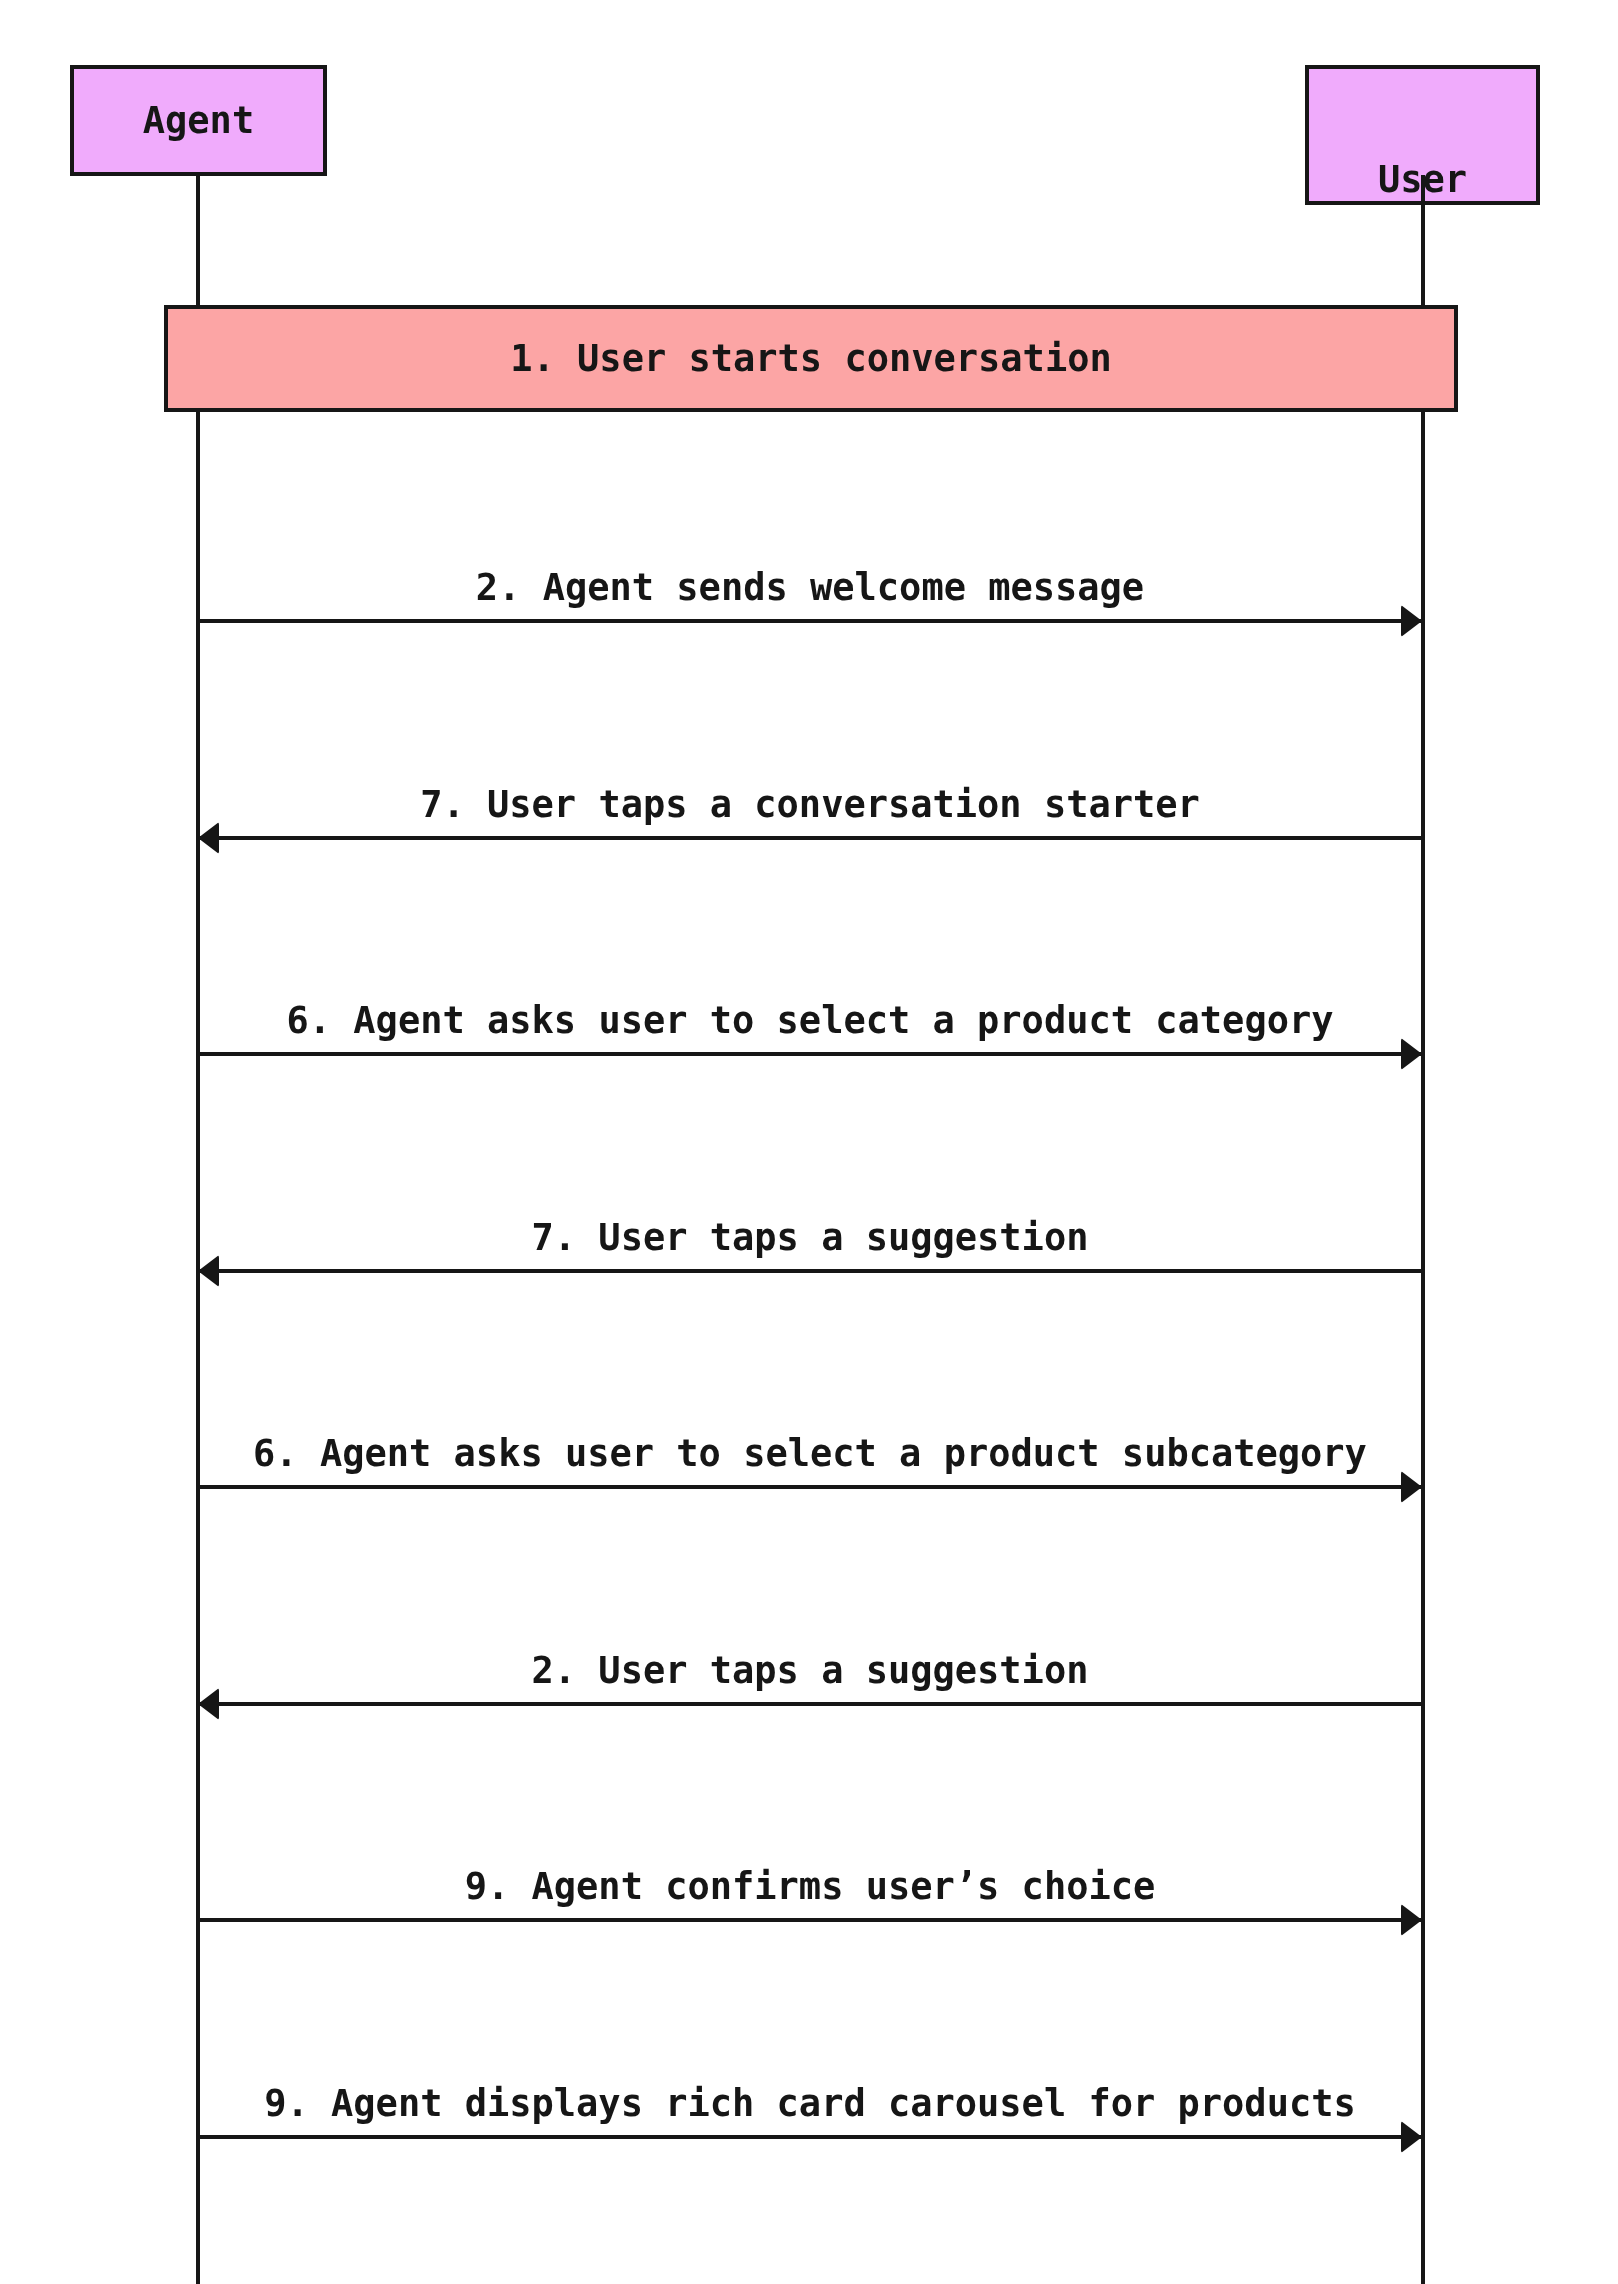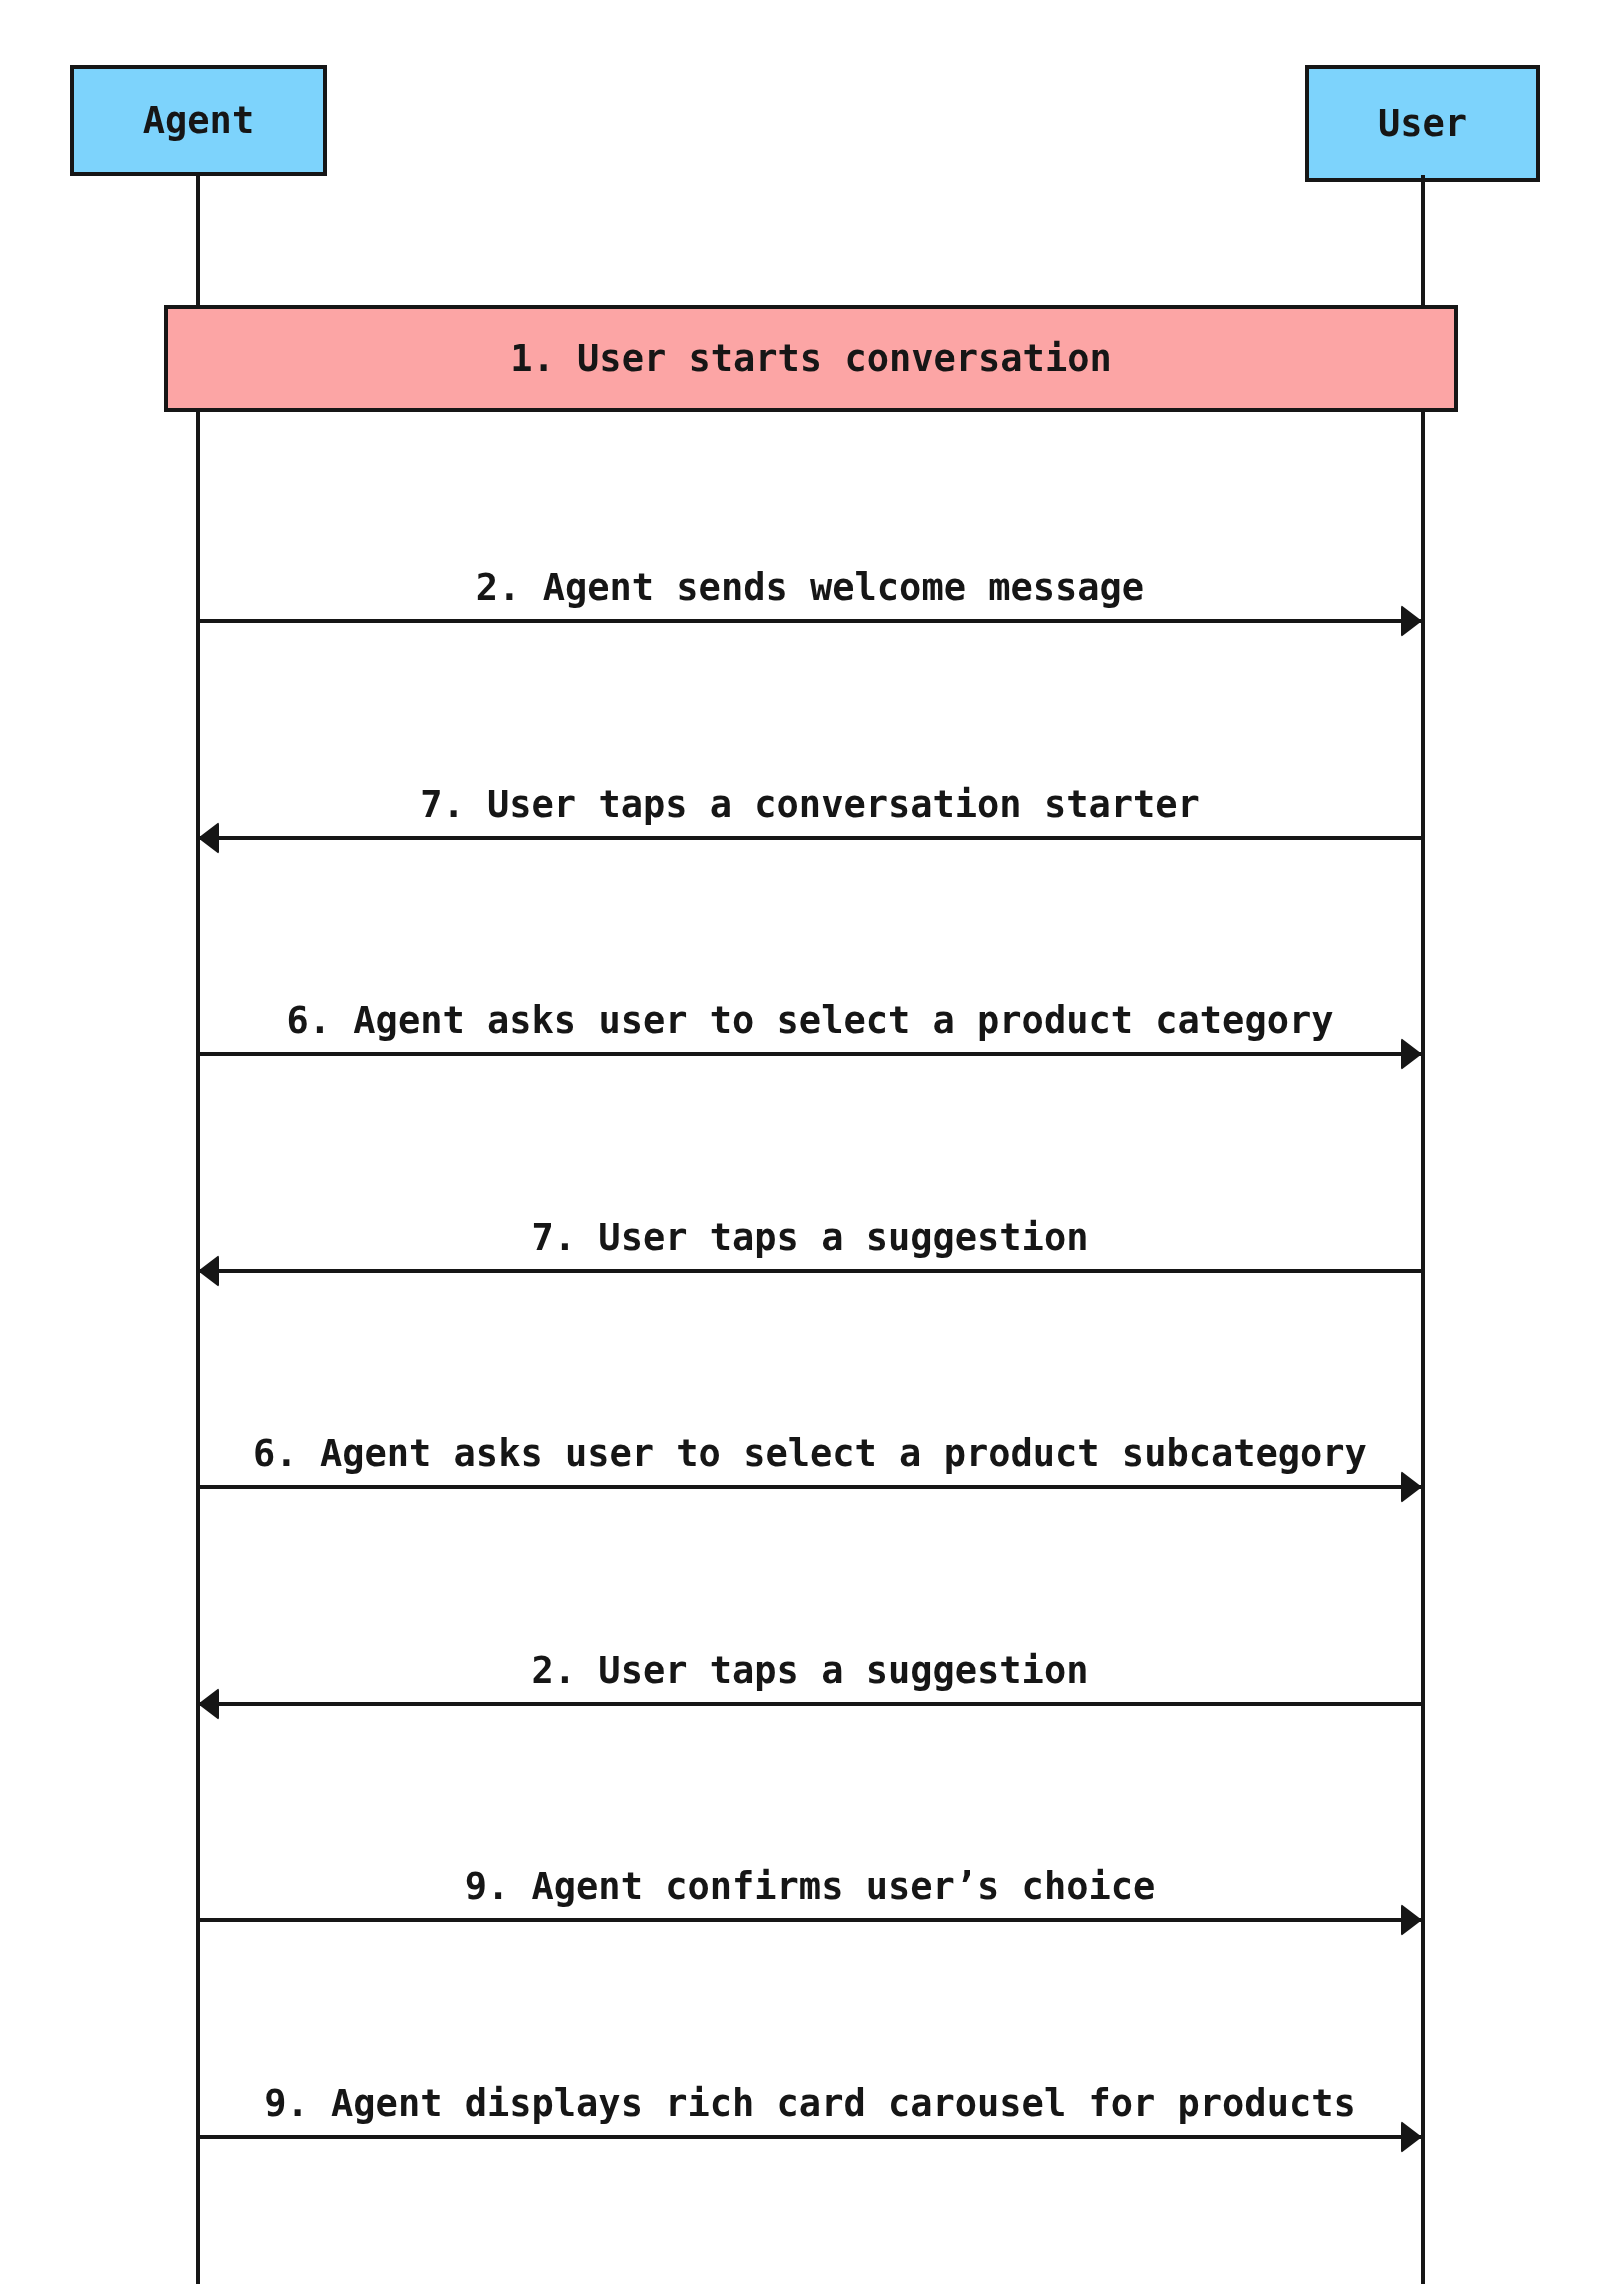--- a/index.html
+++ b/index.html
@@ -11,30 +11,30 @@
     font-family: "DejaVu Sans Mono", "Liberation Mono", monospace;
     color: #161616;
     overflow: hidden;
   }
 
   
   .actor-box {
     position: absolute;
     box-sizing: border-box;
     border: 4.6px solid #161616;
-    background: #7dd3fc;
+    background: #f0abfc;
     display: flex;
     align-items: center;
     justify-content: center;
     font-weight: 700;
     font-size: 37px;
     letter-spacing: 0;
   }
   #actor-agent-top    { left: 70px;  top: 65px;  width: 257px; height: 111px; }
-  #actor-user-top     { left: 1305px; top: 65px;  width: 235px; height: 117px; }
+  #actor-user-top     { left: 1305px; top: 65px;  width: 235px; height: 140px; align-items: flex-end; }
 
   
   .lifeline {
     position: absolute;
     top: 175px;
     width: 4.1px;
     height: 3046px;
     background: #161616;
   }
   #lifeline-agent { left: 196px; }

